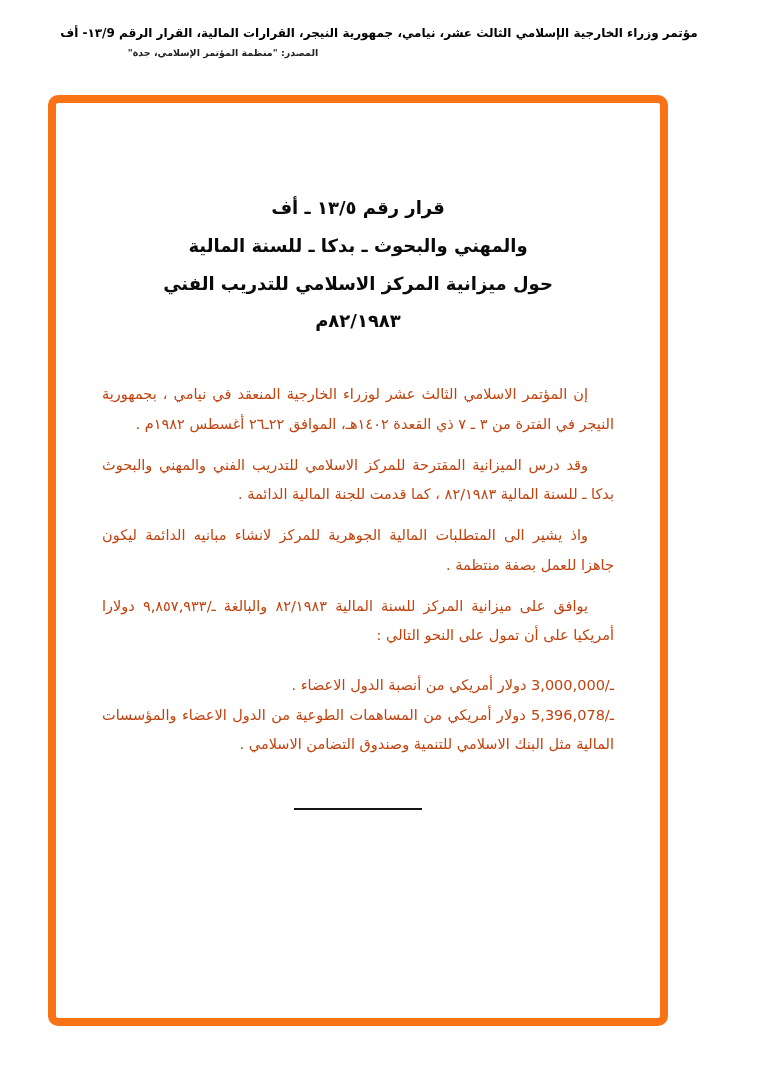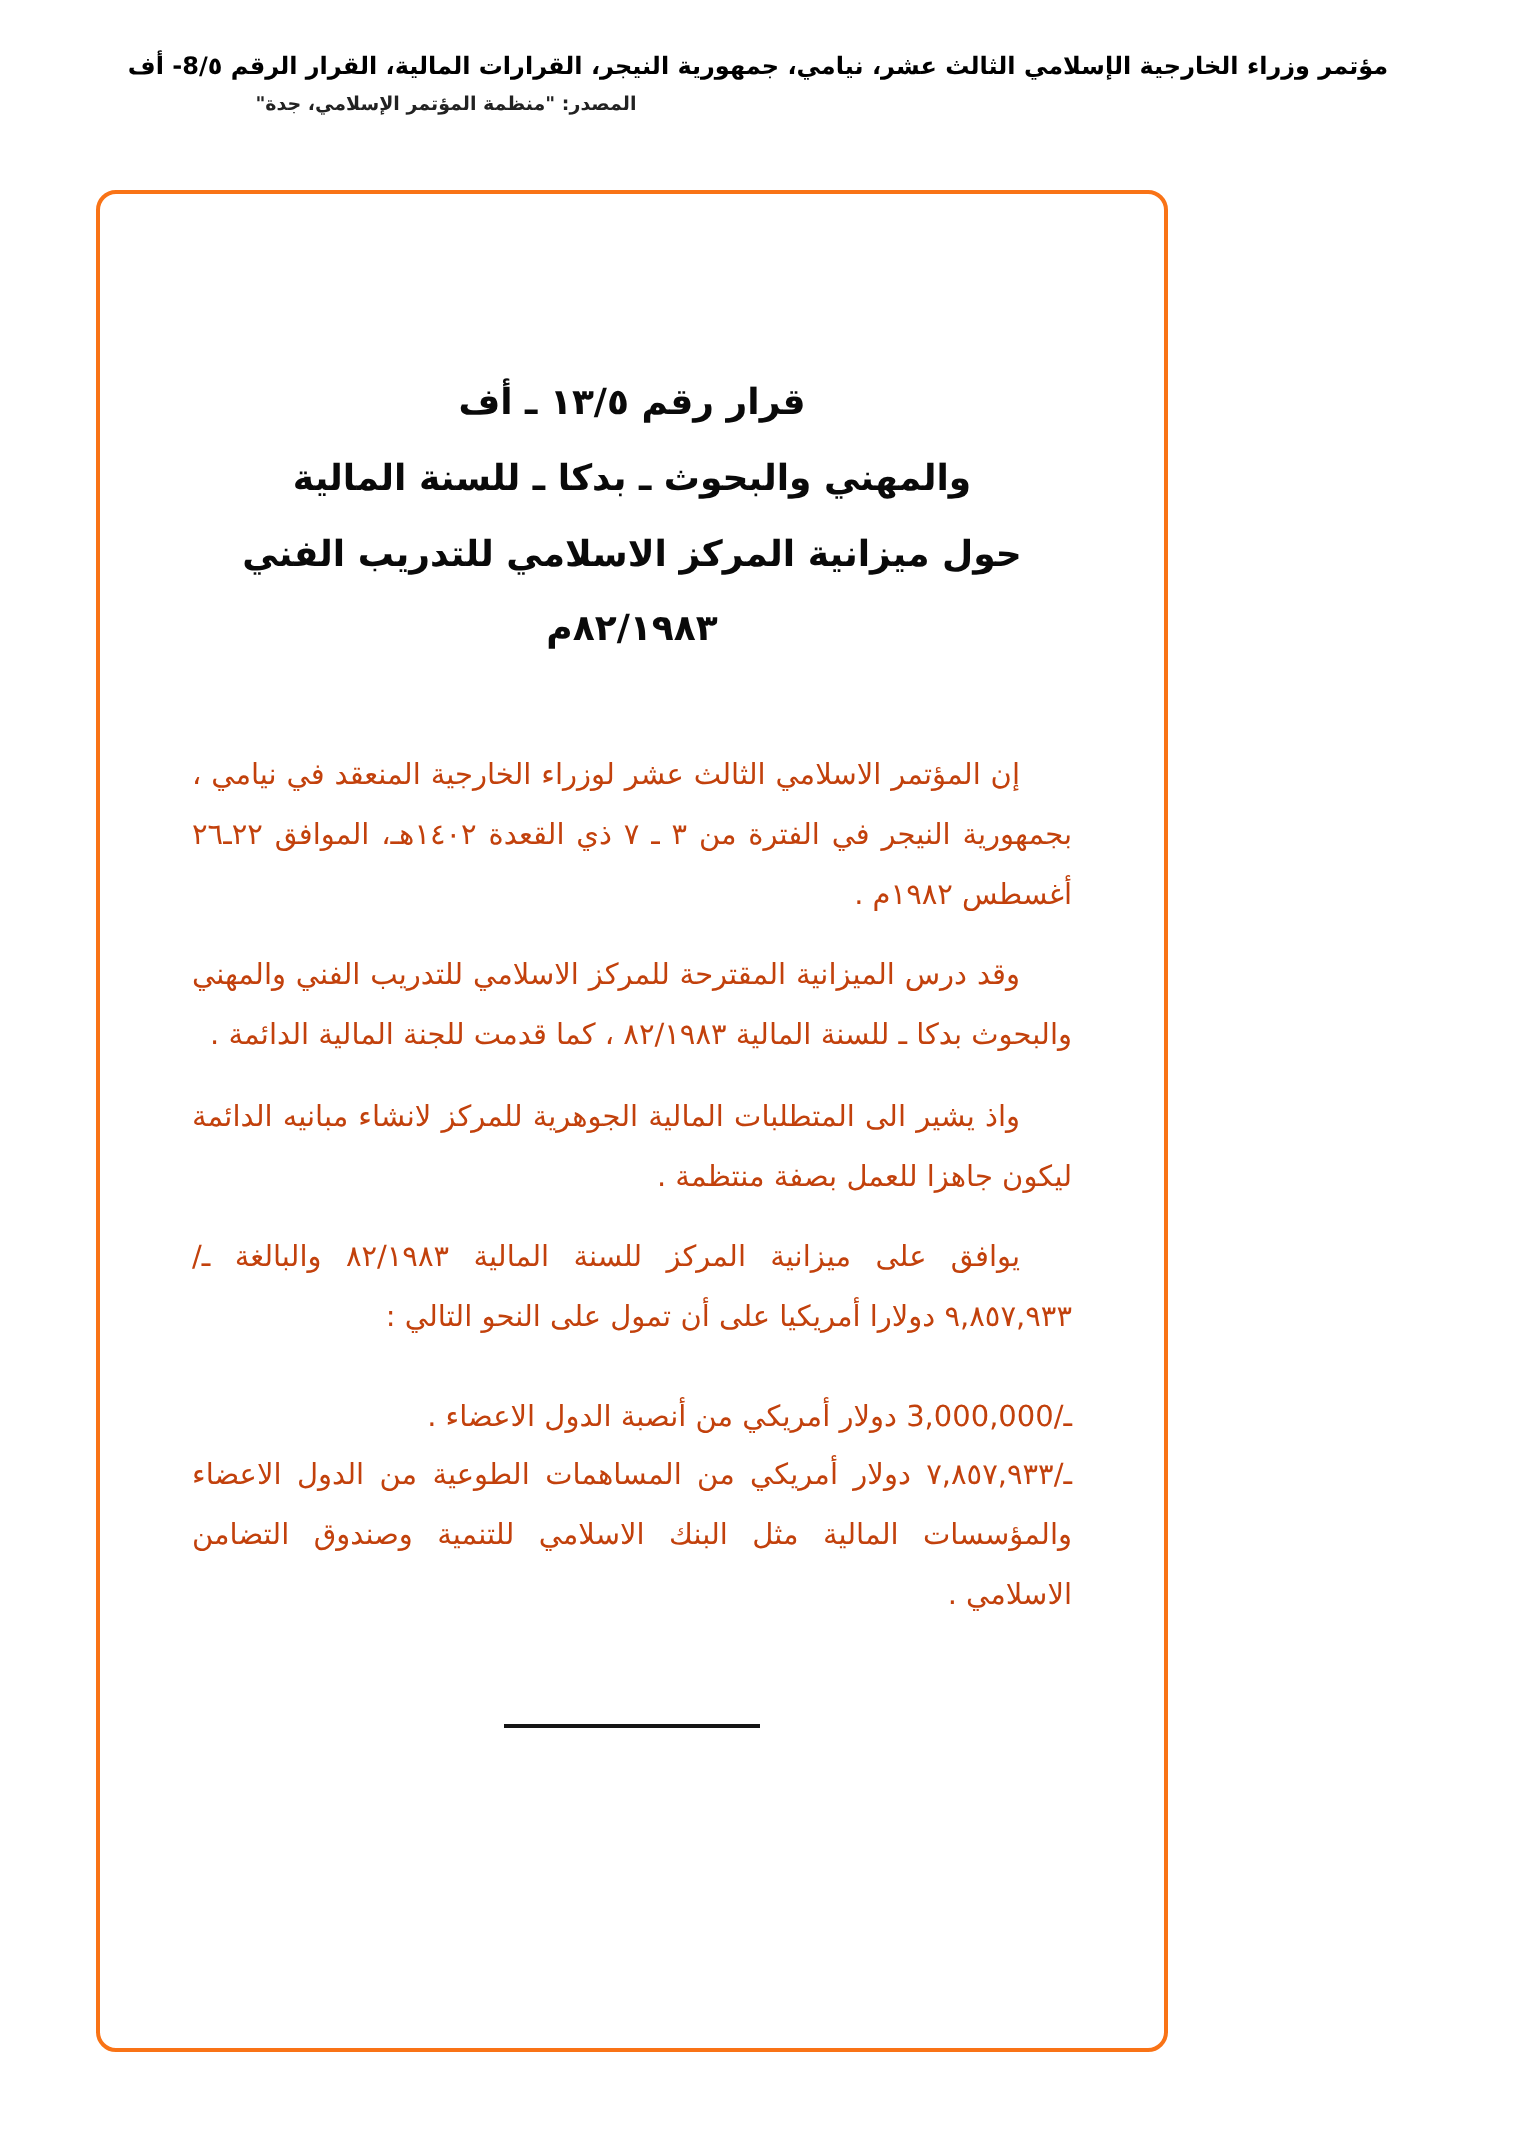--- a/index.html
+++ b/index.html
@@ -36,24 +36,24 @@
     font-weight: bold;
     color: #222222;
     width: 330px;
     margin: 7px auto 0 58px;
     text-align: center;
   }
   .frame {
     position: absolute;
     left: 48px;
     top: 95px;
-    width: 536px;
+    width: 620px;
     height: 931px;
     box-sizing: border-box;
-    border: 2px solid #f97316;
+    border: 8px solid #f97316;
     border-radius: 10px;
     background: #ffffff;
   }
   .title-block {
     margin-top: 86px;
     text-align: center;
     direction: rtl;
     font-weight: bold;
     font-size: 18px;
     line-height: 2.1;
@@ -85,39 +85,39 @@
     background: #151515;
     margin: 48px auto 0 auto;
   }
 </style>
 </head>
 <body>
 
 <div class="page">
 
   <div class="header">
-    <div class="header-line1">مؤتمر وزراء الخارجية الإسلامي الثالث عشر، نيامي، جمهورية النيجر، القرارات المالية، القرار الرقم 8/٥- أف</div>
+    <div class="header-line1">مؤتمر وزراء الخارجية الإسلامي الثالث عشر، نيامي، جمهورية النيجر، القرارات المالية، القرار الرقم ١٣/9- أف</div>
     <div class="header-line2">المصدر:  "منظمة المؤتمر الإسلامي، جدة"</div>
   </div>
 
   <div class="frame">
 
     <div class="title-block">
       <div class="title-line">قرار رقم ١٣/٥ ـ أف</div>
       <div class="title-line">والمهني والبحوث ـ بدكا ـ للسنة المالية</div>
       <div class="title-line">حول ميزانية المركز الاسلامي للتدريب الفني</div>
       <div class="title-line">٨٢/١٩٨٣م</div>
     </div>
 
     <div class="body-text">
       <p class="para">إن المؤتمر الاسلامي الثالث عشر لوزراء الخارجية المنعقد في نيامي ، بجمهورية النيجر في الفترة من ٣ ـ ٧ ذي القعدة ١٤٠٢هـ، الموافق ٢٢ـ٢٦ أغسطس ١٩٨٢م .</p>
       <p class="para">وقد درس الميزانية المقترحة للمركز الاسلامي للتدريب الفني والمهني والبحوث بدكا ـ للسنة المالية ٨٢/١٩٨٣ ، كما قدمت للجنة المالية الدائمة .</p>
       <p class="para">واذ يشير الى المتطلبات المالية الجوهرية للمركز لانشاء مبانيه الدائمة ليكون جاهزا للعمل بصفة منتظمة .</p>
       <p class="para no-bottom">يوافق على ميزانية المركز للسنة المالية ٨٢/١٩٨٣ والبالغة ـ/٩,٨٥٧,٩٣٣ دولارا أمريكيا على أن تمول على النحو التالي :</p>
       <div class="funding-item">ـ/3,000,000 دولار أمريكي من أنصبة الدول الاعضاء .</div>
-      <div class="funding-item">ـ/٧,٨٥٧,٩٣٣ دولار أمريكي من المساهمات الطوعية من الدول الاعضاء والمؤسسات المالية مثل البنك الاسلامي للتنمية وصندوق التضامن الاسلامي .</div>
+      <div class="funding-item">ـ/5,396,078 دولار أمريكي من المساهمات الطوعية من الدول الاعضاء والمؤسسات المالية مثل البنك الاسلامي للتنمية وصندوق التضامن الاسلامي .</div>
     </div>
 
     <div class="separator-line"></div>
 
   </div>
 
 </div>
 
 </body></html>

